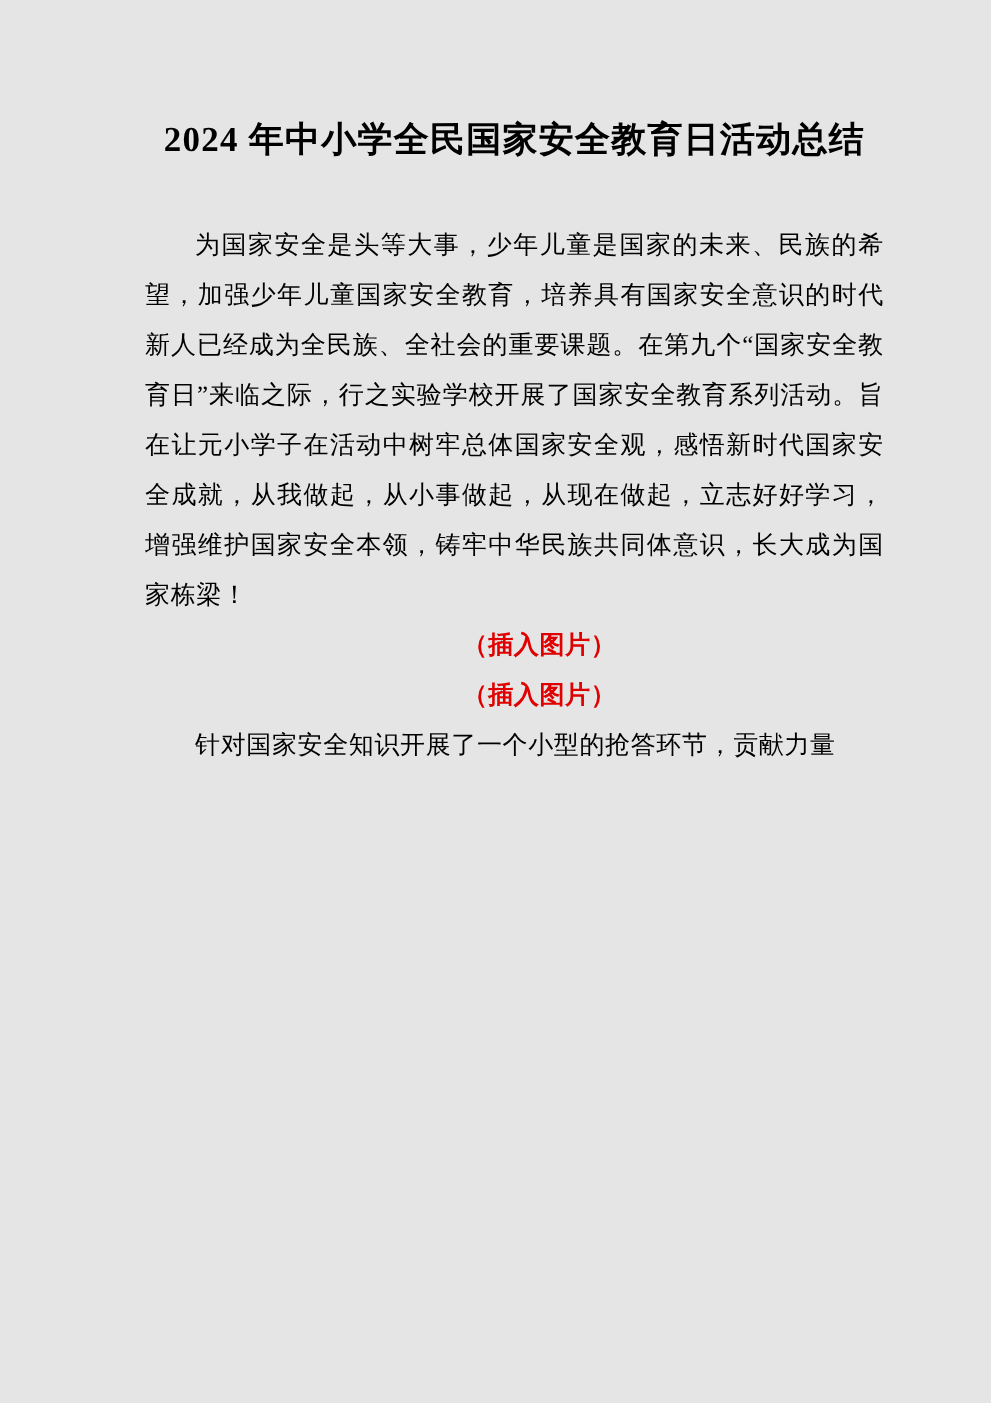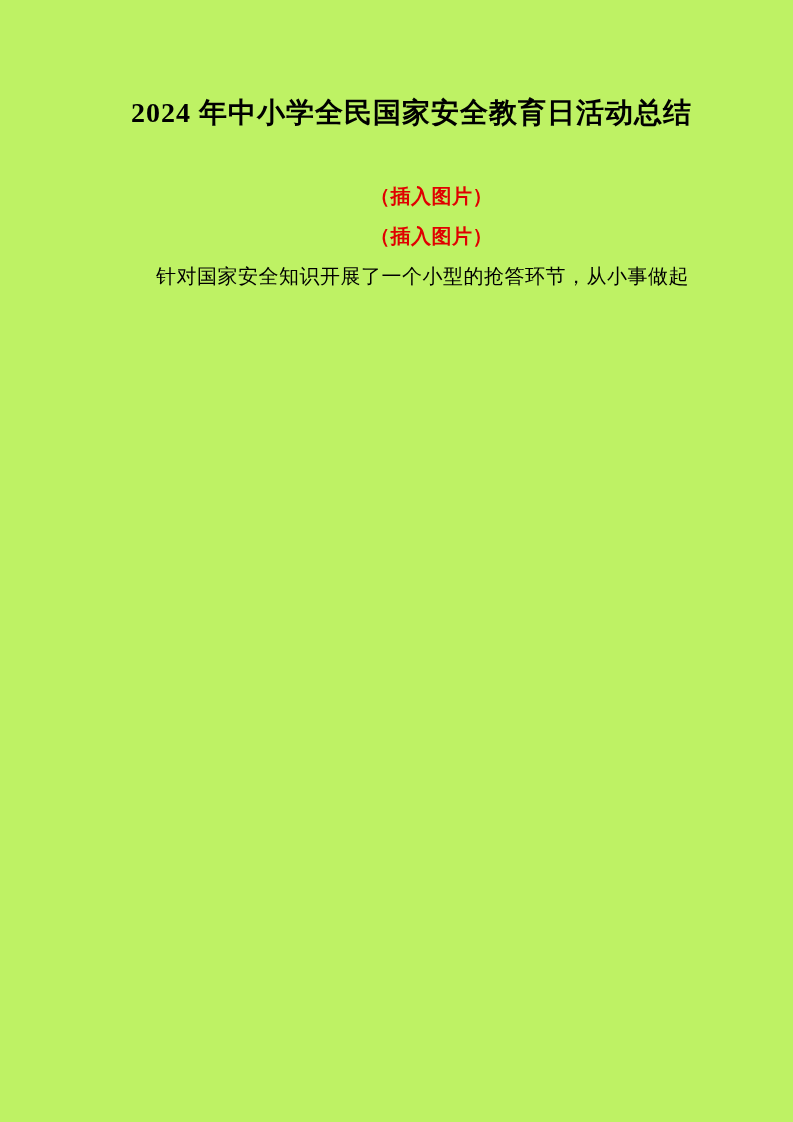--- a/index.html
+++ b/index.html
@@ -10,21 +10,21 @@
   body {
     width: 793px;
     height: 1122px;
     overflow: hidden;
   }
   .page {
     box-sizing: border-box;
     width: 793px;
     height: 1122px;
     padding: 96px 86px 96px 116px;
-    background: #bef264;
+    background: #e5e5e5;
     overflow: hidden;
   }
   .doc-title {
     margin: 0 0 46px 0;
     font-family: "Liberation Serif", "DejaVu Serif", serif;
     font-weight: bold;
     font-size: 28px;
     line-height: 34px;
     letter-spacing: 1px;
     text-align: center;
@@ -47,21 +47,22 @@
     font-weight: bold;
     text-align: center;
   }
 </style>
 </head>
 <body>
 
 <div class="page">
   <h1 class="doc-title">2024 年中小学全民国家安全教育日活动总结</h1>
 
+  <p class="para">为国家安全是头等大事，少年儿童是国家的未来、民族的希望，加强少年儿童国家安全教育，培养具有国家安全意识的时代新人已经成为全民族、全社会的重要课题。在第九个“国家安全教育日”来临之际，行之实验学校开展了国家安全教育系列活动。旨在让元小学子在活动中树牢总体国家安全观，感悟新时代国家安全成就，从我做起，从小事做起，从现在做起，立志好好学习，增强维护国家安全本领，铸牢中华民族共同体意识，长大成为国家栋梁！</p>
 
   <p class="para placeholder">（插入图片）</p>
 
 
   <p class="para placeholder">（插入图片）</p>
 
 
-  <p class="para">针对国家安全知识开展了一个小型的抢答环节，从小事做起</p>
+  <p class="para">针对国家安全知识开展了一个小型的抢答环节，贡献力量</p>
 </div>
 
 </body></html>

